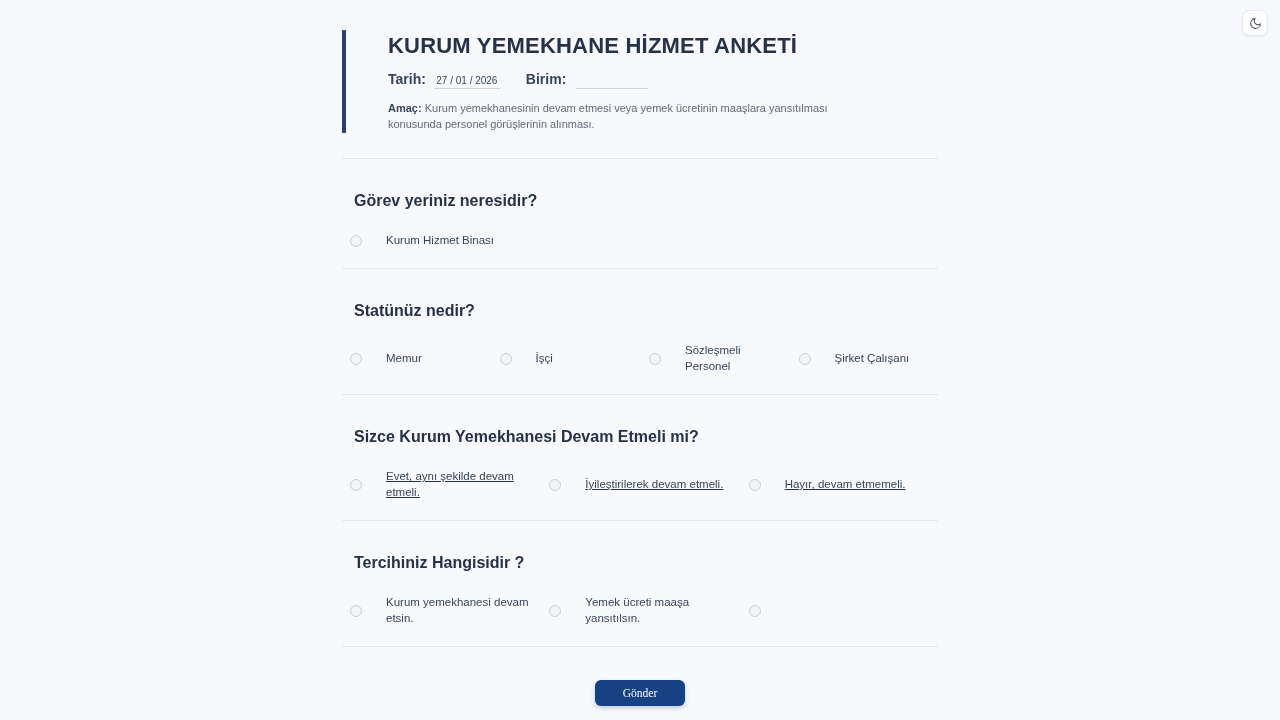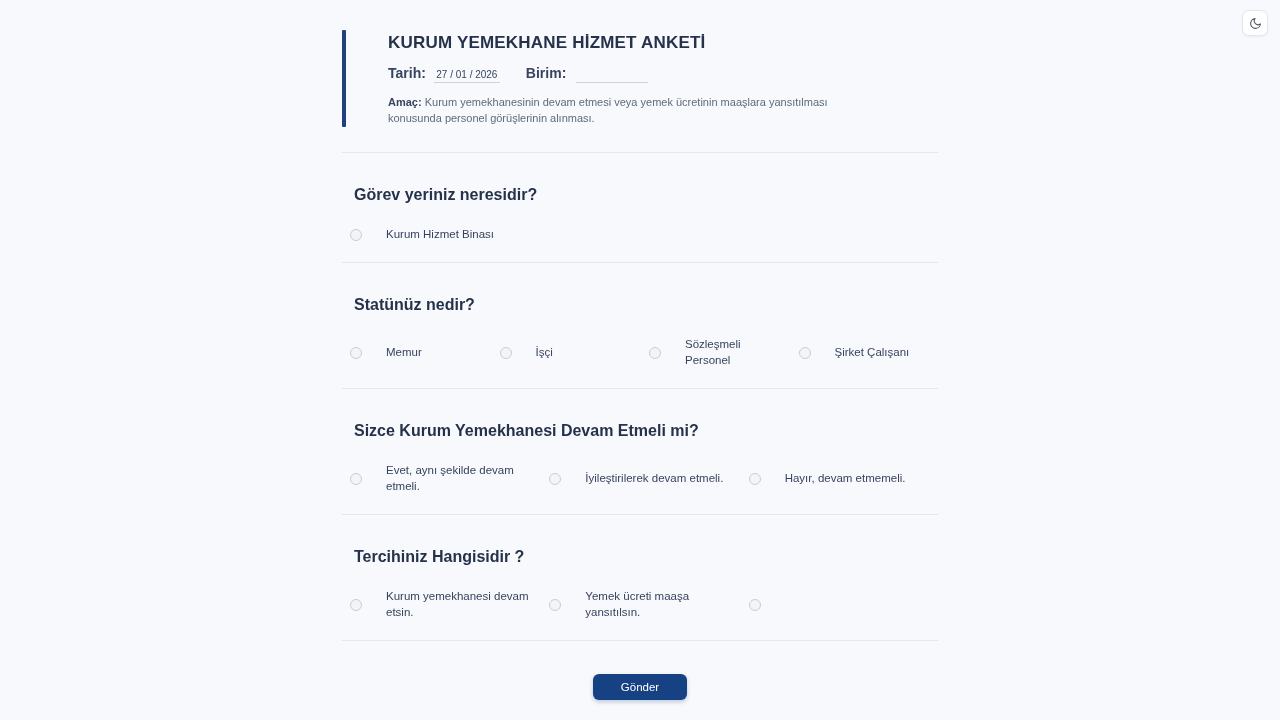--- a/index.html
+++ b/index.html
@@ -33,21 +33,21 @@
   }
   
   .form-wrap{width:596px;margin:30px auto 0;}
   
   .form-header{display:flex;align-items:stretch;padding-bottom:25px;border-bottom:1px solid var(--divider);}
   .accent-bar{width:4px;background:var(--navy);border-radius:1px;flex:0 0 4px;}
   .logo-block{margin-left:32px;width:48px;flex:0 0 48px;display:flex;flex-direction:column;align-items:center;padding-top:10px;}
   .logo-org{font-size:9px;font-weight:bold;color:var(--navy);letter-spacing:.4px;margin-top:2px;}
   .logo-sub{font-size:4.5px;font-weight:bold;color:var(--navy);letter-spacing:.2px;white-space:nowrap;}
   .header-main{margin-left:42px;flex:1;min-width:0;padding-top:3px;}
-  .form-title{font-size:17px;font-weight:bold;letter-spacing:.2px;color:var(--ink);margin:0 0 12px;}
+  .form-title{font-size:22px;font-weight:bold;letter-spacing:.2px;color:var(--ink);margin:0 0 12px;}
   .meta-row{display:flex;align-items:flex-end;gap:8px;}
   .meta-label{font-size:14px;font-weight:bold;color:var(--ink-soft);padding-bottom:2px;}
   .line-input{
     border:none;border-bottom:1px solid var(--underline);
     background:transparent;outline:none;
     font-family:inherit;font-size:10px;color:var(--ink-soft);
     text-align:center;padding:0 2px 2px;
   }
   .date-input{width:66px;}
   .unit-input{width:72px;margin-left:2px;}
@@ -65,21 +65,21 @@
     flex:0 0 12px;
   }
   .option-label{font-size:11.5px;color:var(--ink-soft);line-height:1.35;}
   
   .question[data-qi="3"] .option:nth-child(1) .option-label,
   .question[data-qi="3"] .option:nth-child(3) .option-label{max-width:150px;}
   
   .submit-row{text-align:center;margin-top:33px;}
   .submit-btn{
     background:var(--button-blue);color:#ffffff;border:none;
-    font-family:Liberation Sans, sans-serif;font-size:11.5px;
+    font-family:Liberation Serif, serif;font-size:11.5px;
     padding:7px 28px;border-radius:6px;cursor:pointer;
     box-shadow:0 2px 4px rgba(16,56,120,.25);
   }
 </style>
 </head>
 <body>
 
 <button class="theme-toggle" aria-label="theme toggle">
   <span style="display:flex">
     <svg width="13" height="13" viewBox="0 0 24 24" fill="none" stroke="#4b5563" stroke-width="2" stroke-linecap="round" stroke-linejoin="round">
@@ -141,21 +141,21 @@
 
   <label class="option">
     <span class="radio"></span>
     <span class="option-label">Şirket Çalışanı</span>
   </label>
 </div>
   </section>
 
   <section class="question" data-qi="2">
     <h3 class="q-label">Sizce Kurum Yemekhanesi Devam Etmeli mi?</h3>
-    <div class="options" style="grid-template-columns: repeat(3, 1fr);">
+    <div class="options" style="grid-template-columns: repeat(3, 1fr); text-decoration: underline;">
   <label class="option">
     <span class="radio"></span>
     <span class="option-label">Evet, aynı şekilde devam etmeli.</span>
   </label>
 
   <label class="option">
     <span class="radio"></span>
     <span class="option-label">İyileştirilerek devam etmeli.</span>
   </label>
 

